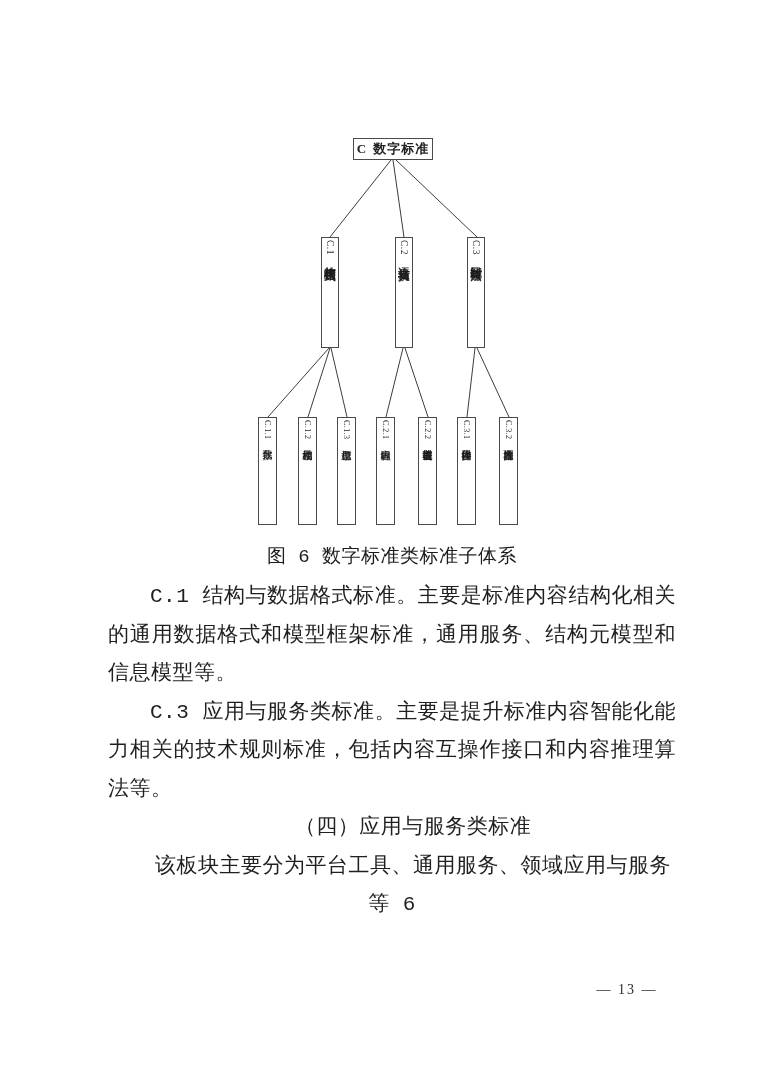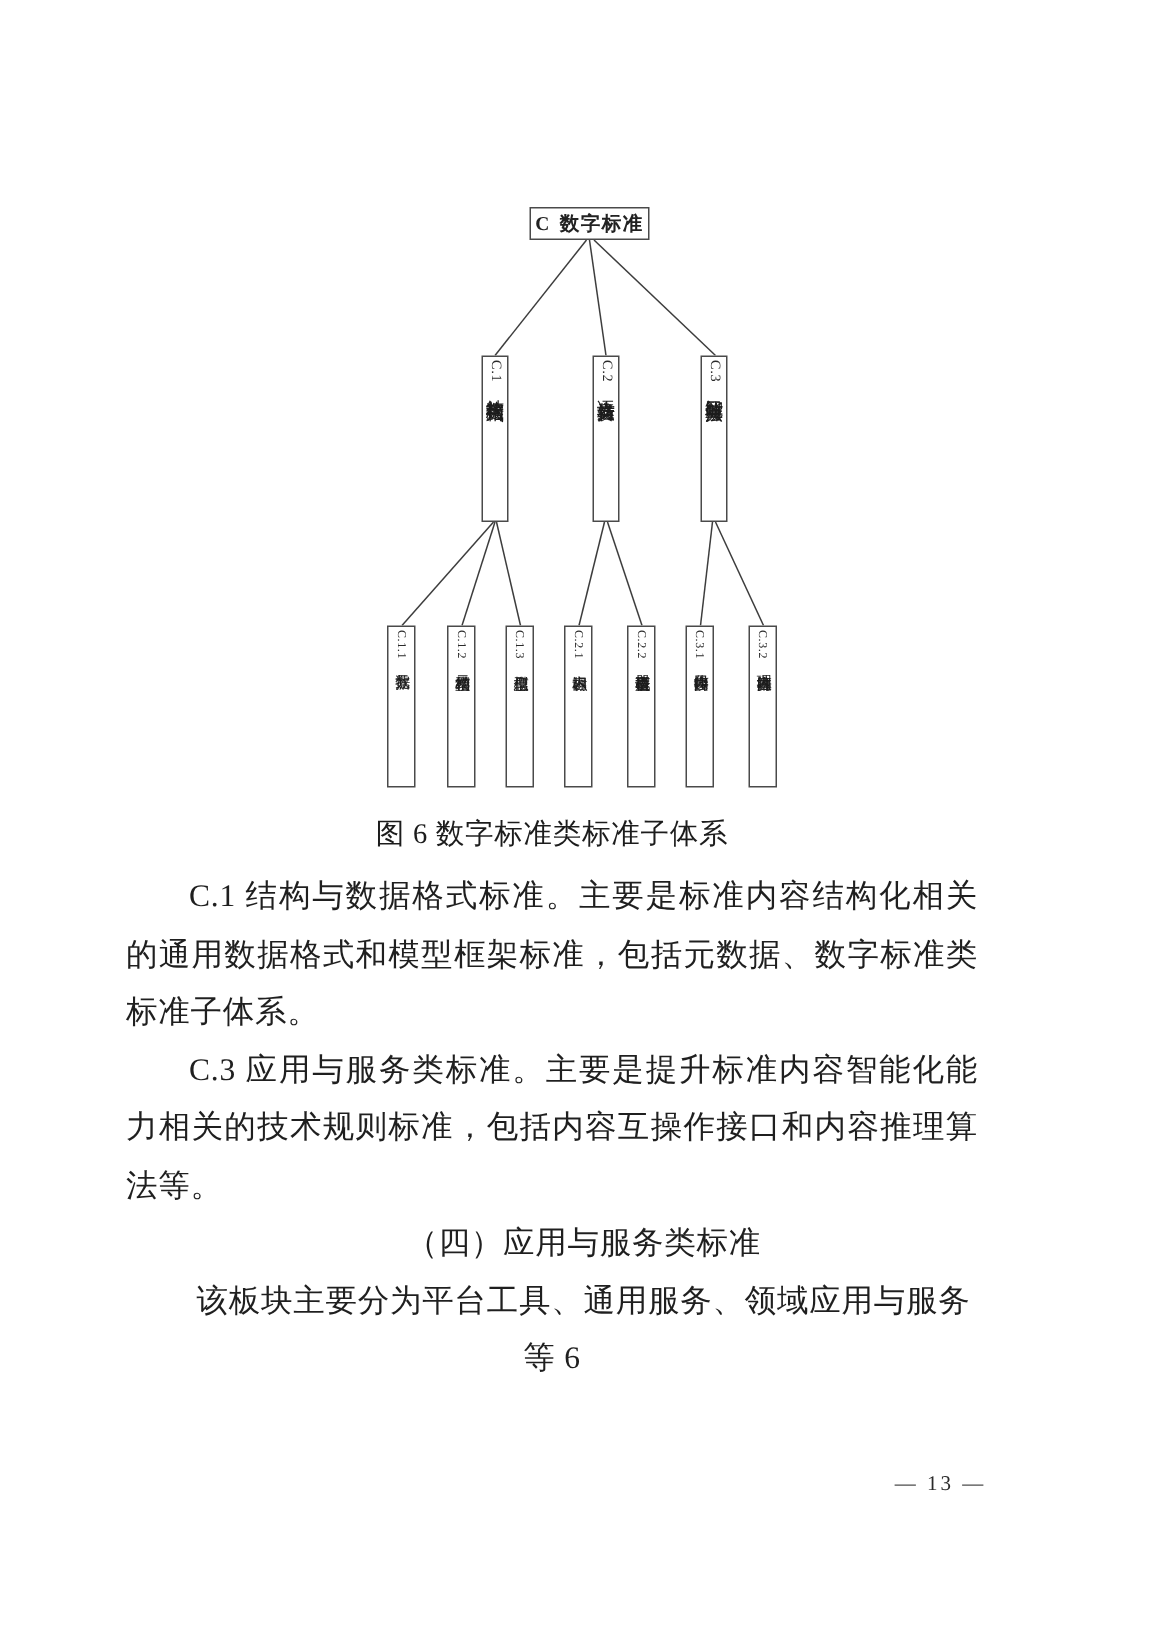--- a/index.html
+++ b/index.html
@@ -23,21 +23,21 @@
   }
   .vnode .ncode{display:inline;color:#2a2a2a;}
   .vnode .nname{display:inline;color:#1c1c1c;}
   .mid{top:237px;width:18px;height:111px;line-height:16px;}
   .mid .ncode{font-size:9.5px;letter-spacing:0.5px;}
   .mid .nname{font-size:12px;letter-spacing:0.5px;margin-top:2px;}
   .leaf{top:417px;width:19px;height:108px;line-height:17px;}
   .leaf .ncode{font-size:8px;letter-spacing:0.4px;}
   .leaf .nname{font-size:10px;letter-spacing:0;margin-top:3px;}
   
-  .textcol{position:absolute;left:84px;top:543px;width:568px;}
+  .textcol{position:absolute;left:108px;top:543px;width:568px;font-family:Liberation Mono, monospace;}
   .caption{
     text-align:center;font-size:19px;color:#1c1c1c;margin:0 0 9px 0;
     letter-spacing:0.5px;
   }
   .textcol p{
     margin:0;font-size:21px;line-height:38.5px;text-align:justify;
     text-indent:2em;color:#1f1f1f;letter-spacing:0.5px;
   }
   .textcol p.no-justify{text-align:center;}
   
@@ -98,21 +98,21 @@
   </div>
   <div class="node vnode leaf" style="left:457px;">
     <span class="ncode">C.3.1</span><span class="nname">内容操作接口</span>
   </div>
   <div class="node vnode leaf" style="left:499px;">
     <span class="ncode">C.3.2</span><span class="nname">内容推理算法</span>
   </div>
 
   <div class="textcol">
     <div class="caption">图 6 数字标准类标准子体系</div>
-    <p>C.1 结构与数据格式标准。主要是标准内容结构化相关的通用数据格式和模型框架标准，包括元数据、数字标准类标准子体系。</p>
+    <p>C.1 结构与数据格式标准。主要是标准内容结构化相关的通用数据格式和模型框架标准，通用服务、结构元模型和信息模型等。</p>
     <p>C.3 应用与服务类标准。主要是提升标准内容智能化能力相关的技术规则标准，包括内容互操作接口和内容推理算法等。</p>
     <p class="no-justify">（四）应用与服务类标准</p>
     <p class="no-justify">该板块主要分为平台工具、通用服务、领域应用与服务等 6</p>
   </div>
 
   <div class="footer">— 13 —</div>
 
 </div>
 
 </body></html>

